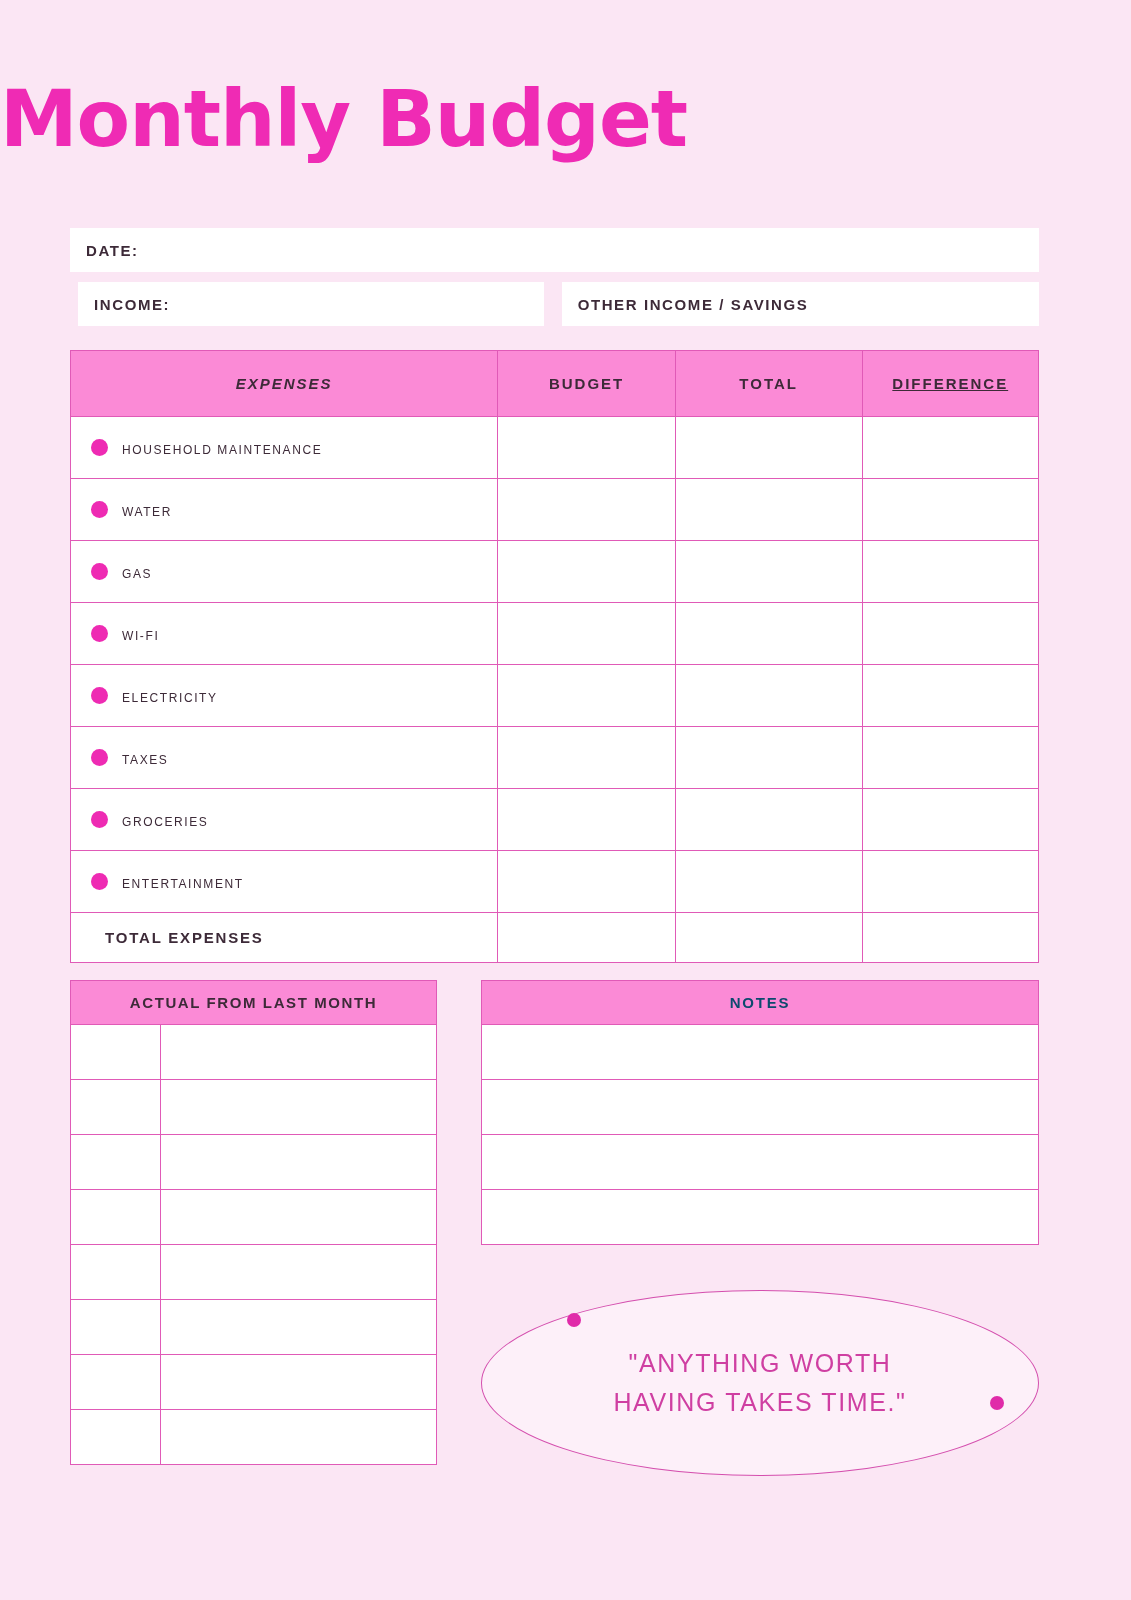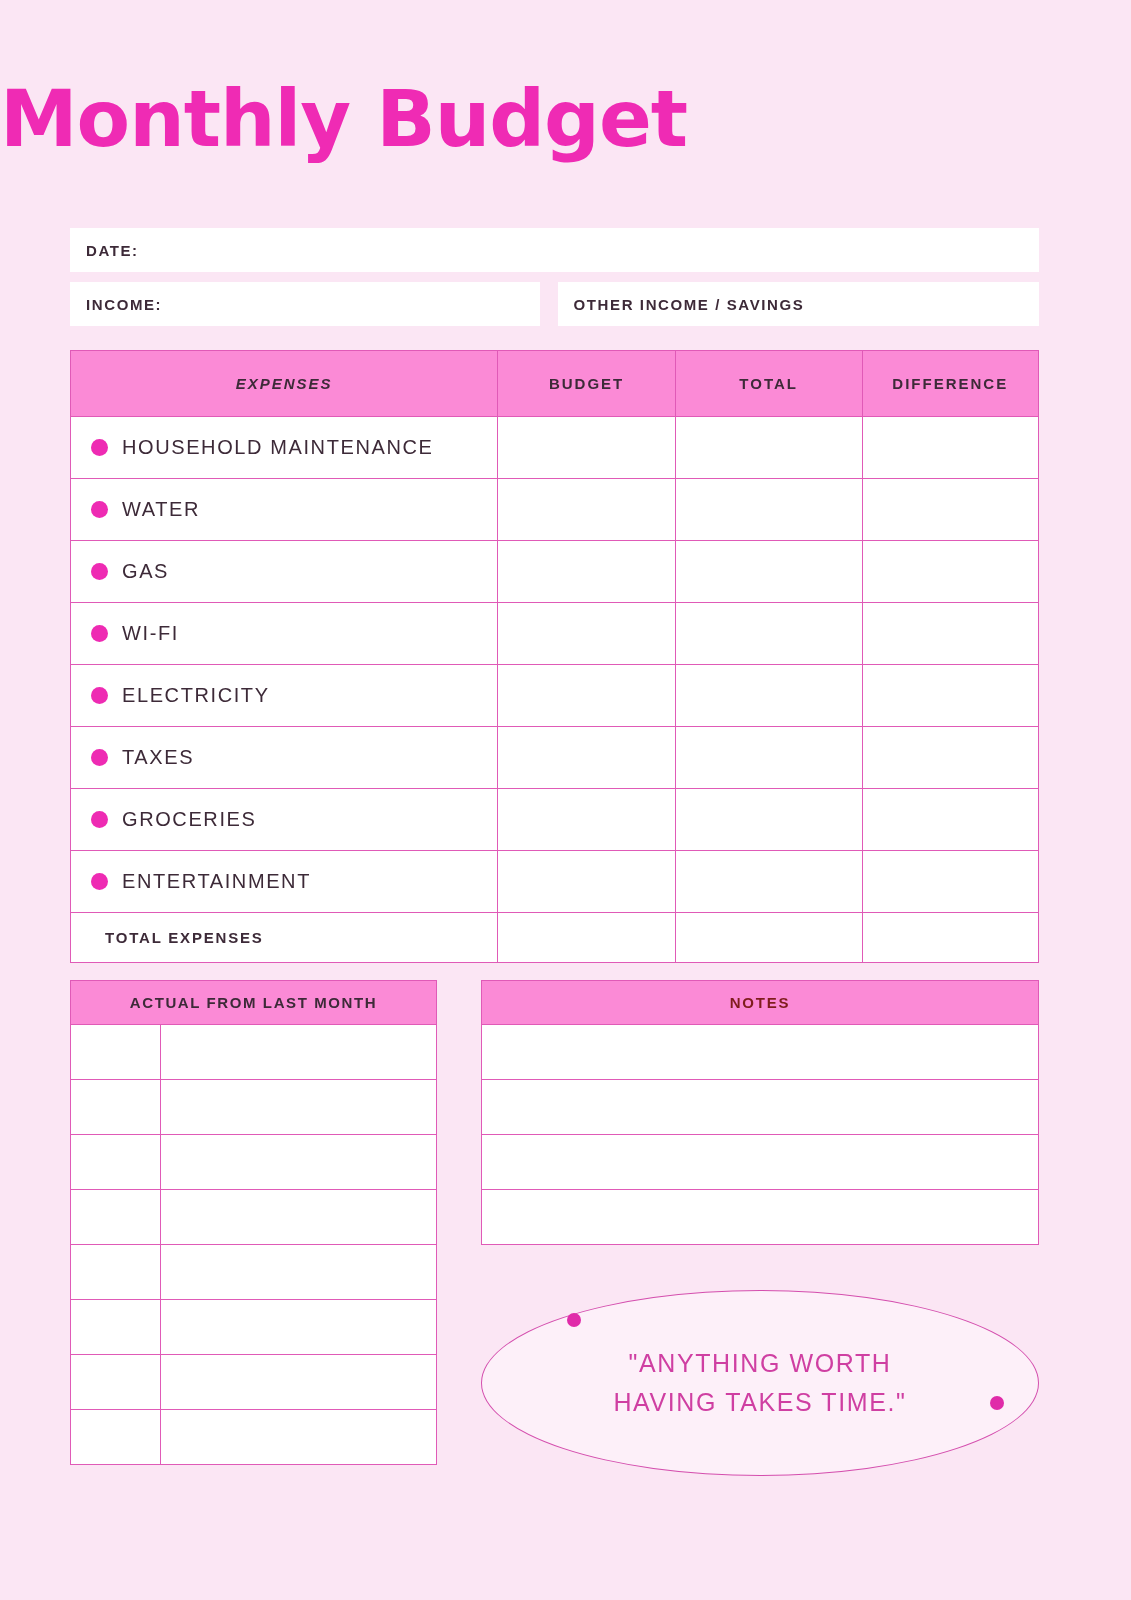--- a/index.html
+++ b/index.html
@@ -52,21 +52,21 @@
   }
   .field-label {
     font-size: 15px;
     font-weight: bold;
     letter-spacing: 1.6px;
     color: #3d2a38;
   }
   .row-date { top: 228px; }
   .row-income { top: 282px; }
   .f-date   { width: 969px; }
-  .f-income { width: 554px; }
+  .f-income { width: 554px; margin-left: 8px; }
   .f-other  { width: 568px; }
 
   
   .expenses {
     position: absolute;
     left: 70px;
     top: 350px;
     width: 969px;
     border: 1.5px solid #e05ab7;
     border-collapse: collapse;
@@ -82,25 +82,25 @@
     height: 66px;
     font-size: 15px;
     font-weight: bold;
     letter-spacing: 2px;
     color: #3d2a38;
     text-align: center;
   }
   .col-exp  { width: 419px; font-style: italic; }
   .col-bud  { width: 174px; }
   .col-act  { width: 183px; }
-  .col-dif  { width: 173px; }
+  .col-dif  { width: 173px; text-decoration: underline; }
 
   .exp-cell {
     padding-left: 20px;
-    font-size: 20px;
+    font-size: 12px;
     letter-spacing: 1.6px;
     color: #3d2a38;
     text-align: left;
     vertical-align: middle;
   }
   .exp-cell .dot {
     display: inline-block;
     width: 17px;
     height: 17px;
     border-radius: 50%;
@@ -154,21 +154,21 @@
     border: 1.5px solid #e05ab7;
     border-collapse: collapse;
   }
   .notes th {
     background: #fb8ad6;
     height: 44px;
     border: 1.5px solid #e05ab7;
     font-size: 15px;
     font-weight: bold;
     letter-spacing: 1.8px;
-    color: #7f1d1d;
+    color: #0c4a6e;
   }
   .notes td {
     border: 1.5px solid #e05ab7;
     height: 55px;
     background: #ffffff;
   }
 
   
   .quote-wrap {
     position: absolute;

